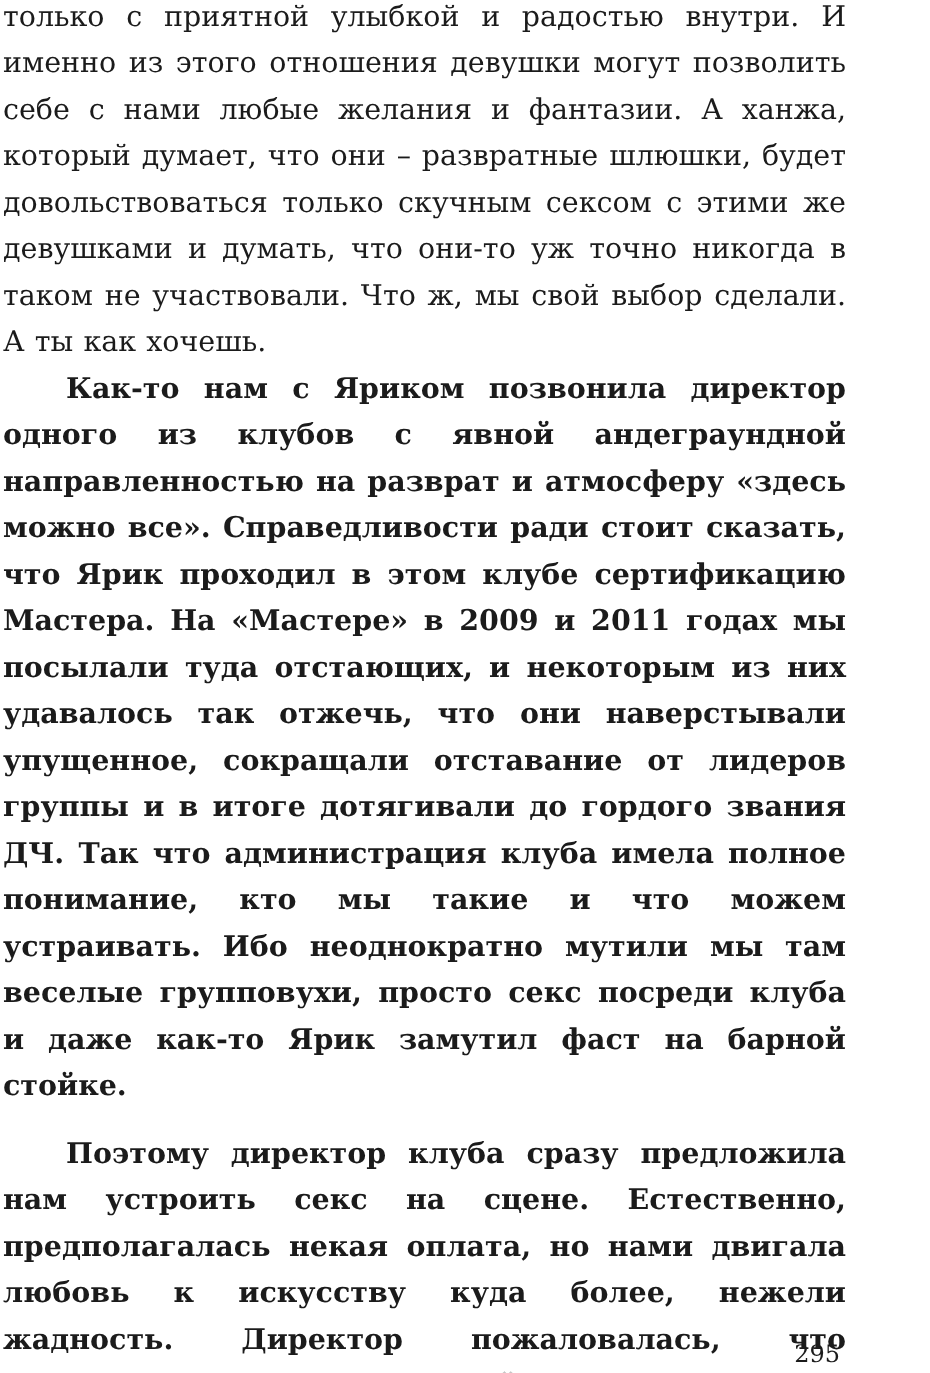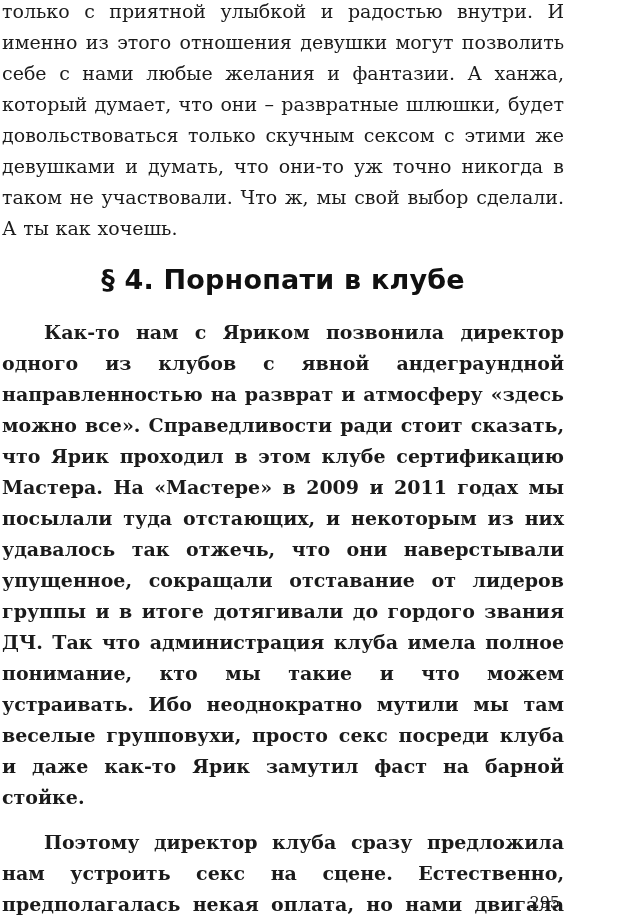--- a/index.html
+++ b/index.html
@@ -56,21 +56,20 @@
     color: #1b1b1b;
   }
 </style>
 </head>
 <body>
 
 <div class="book-page">
 
   <p class="para first">только с приятной улыбкой и радостью внутри. И именно из этого отношения девушки могут позволить себе с нами любые желания и фантазии. А ханжа, который думает, что они – развратные шлюшки, будет довольствоваться только скучным сексом с этими же девушками и думать, что они-то уж точно никогда в таком не участвовали. Что ж, мы свой выбор сделали. А ты как хочешь.</p>
 
-  <h2 class="section-heading">§ 4. Порнопати в клубе</h2>
 
   <p class="para indent">Как-то нам с Яриком позвонила директор одного из клубов с явной андеграундной направленностью на разврат и атмосферу «здесь можно все». Справедливости ради стоит сказать, что Ярик проходил в этом клубе сертификацию Мастера. На «Мастере» в 2009 и 2011 годах мы посылали туда отстающих, и некоторым из них удавалось так отжечь, что они наверстывали упущенное, сокращали отставание от лидеров группы и в итоге дотягивали до гордого звания ДЧ. Так что администрация клуба имела полное понимание, кто мы такие и что можем устраивать. Ибо неоднократно мутили мы там веселые групповухи, просто секс посреди клуба и даже как-то Ярик замутил фаст на барной стойке.</p>
 
   <p class="para indent gap-above">Поэтому директор клуба сразу предложила нам устроить секс на сцене. Естественно, предполагалась некая оплата, но нами двигала любовь к искусству куда более, нежели жадность. Директор пожаловалась, что приглашенные в предыдущий раз люди обещали сделать все круто, но в итоге застремались и ограничились каким-то скучным минетом. Тогда как в нас она уверена на все сто двадцать процентов и знает, что если уж мы возьмемся, то будет какой-нибудь ад сатаны в нашем исполнении. Забегая вперед, скажу, что мы не подвели.</p>
 
   <div class="page-number">295</div>
 
 </div>
 
 </body></html>

